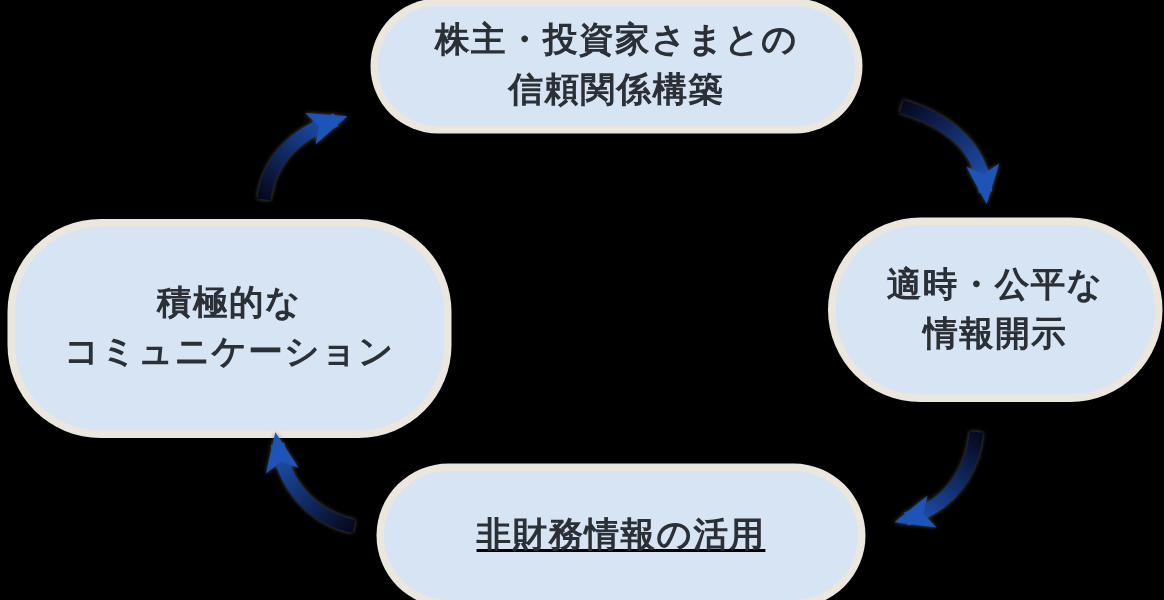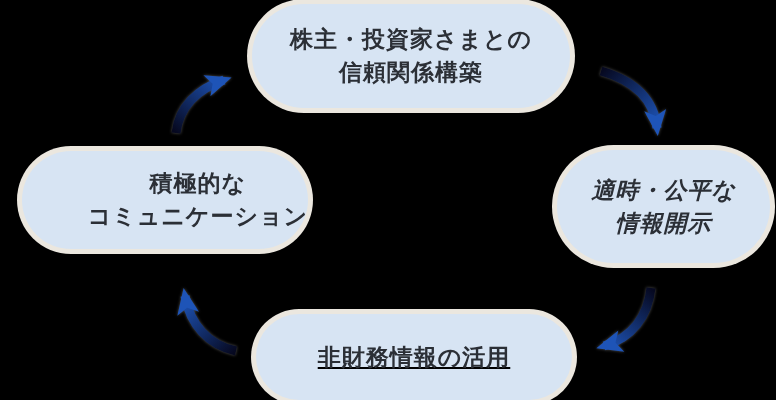--- a/index.html
+++ b/index.html
@@ -34,24 +34,24 @@
   }
   .bubble .label {
     white-space: pre-line;
     text-align: center;
     color: var(--text);
     font-weight: bold;
     font-size: 23px;
     line-height: 1.42;
     letter-spacing: 1px;
   }
-  #b-top    { left: 252px; top: 4px;   width: 318px; height: 104px; border-radius: 54px; }
-  #b-right  { left: 557px; top: 150px; width: 213px; height: 113px; border-radius: 57px; font-style: italic; }
+  #b-top    { left: 252px; top: 4px;   width: 318px; height: 80px; border-radius: 54px; }
+  #b-right  { left: 557px; top: 150px; width: 213px; height: 113px; border-radius: 57px; }
   #b-bottom { left: 256px; top: 314px; width: 316px; height: 86px;  border-radius: 44px; text-decoration: underline; }
-  #b-left   { left: 22px;  top: 151px; width: 286px; height: 98px; border-radius: 57px; justify-content: flex-end; }
+  #b-left   { left: 10px;  top: 151px; width: 286px; height: 136px; border-radius: 57px; }
   svg.arrows {
     position: absolute;
     inset: 0;
     pointer-events: none;
     filter: drop-shadow(0 0 1.5px rgba(110,110,110,0.75));
   }
 </style>
 </head>
 <body>
 

